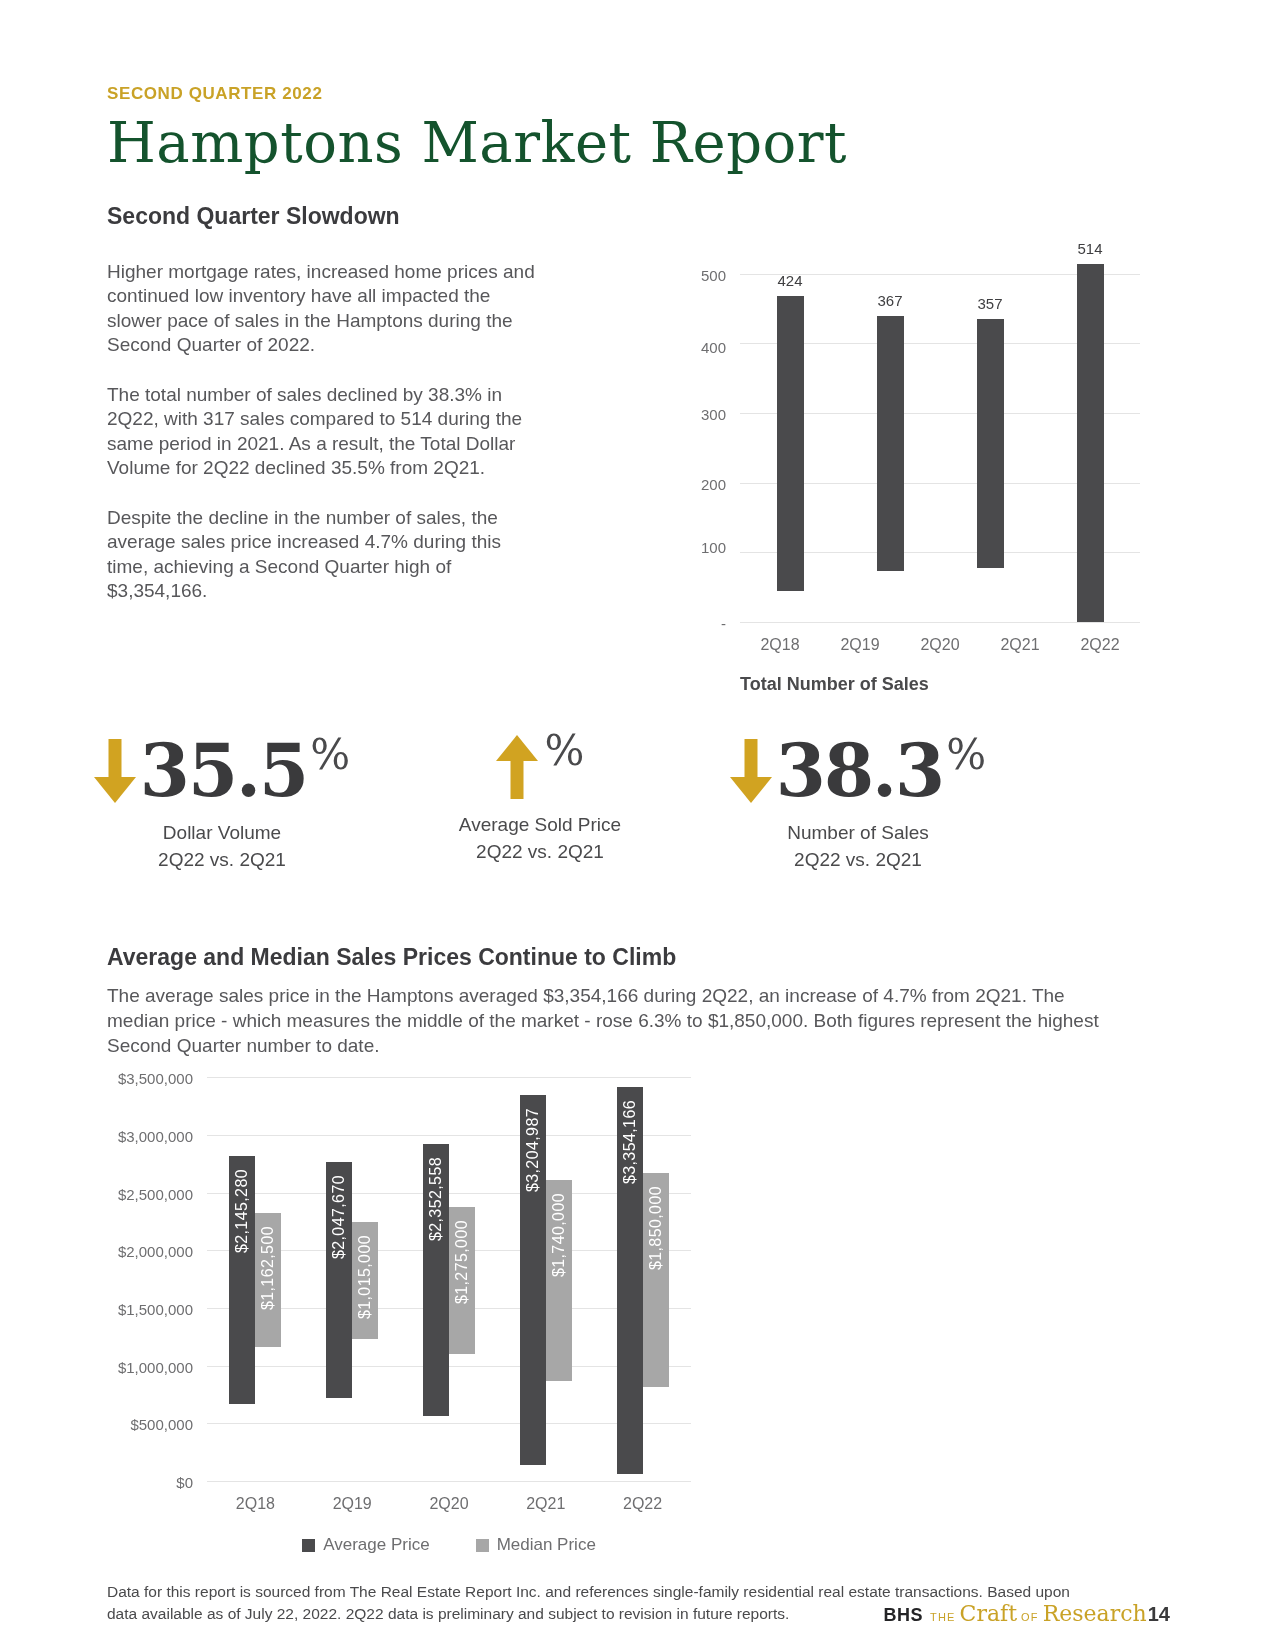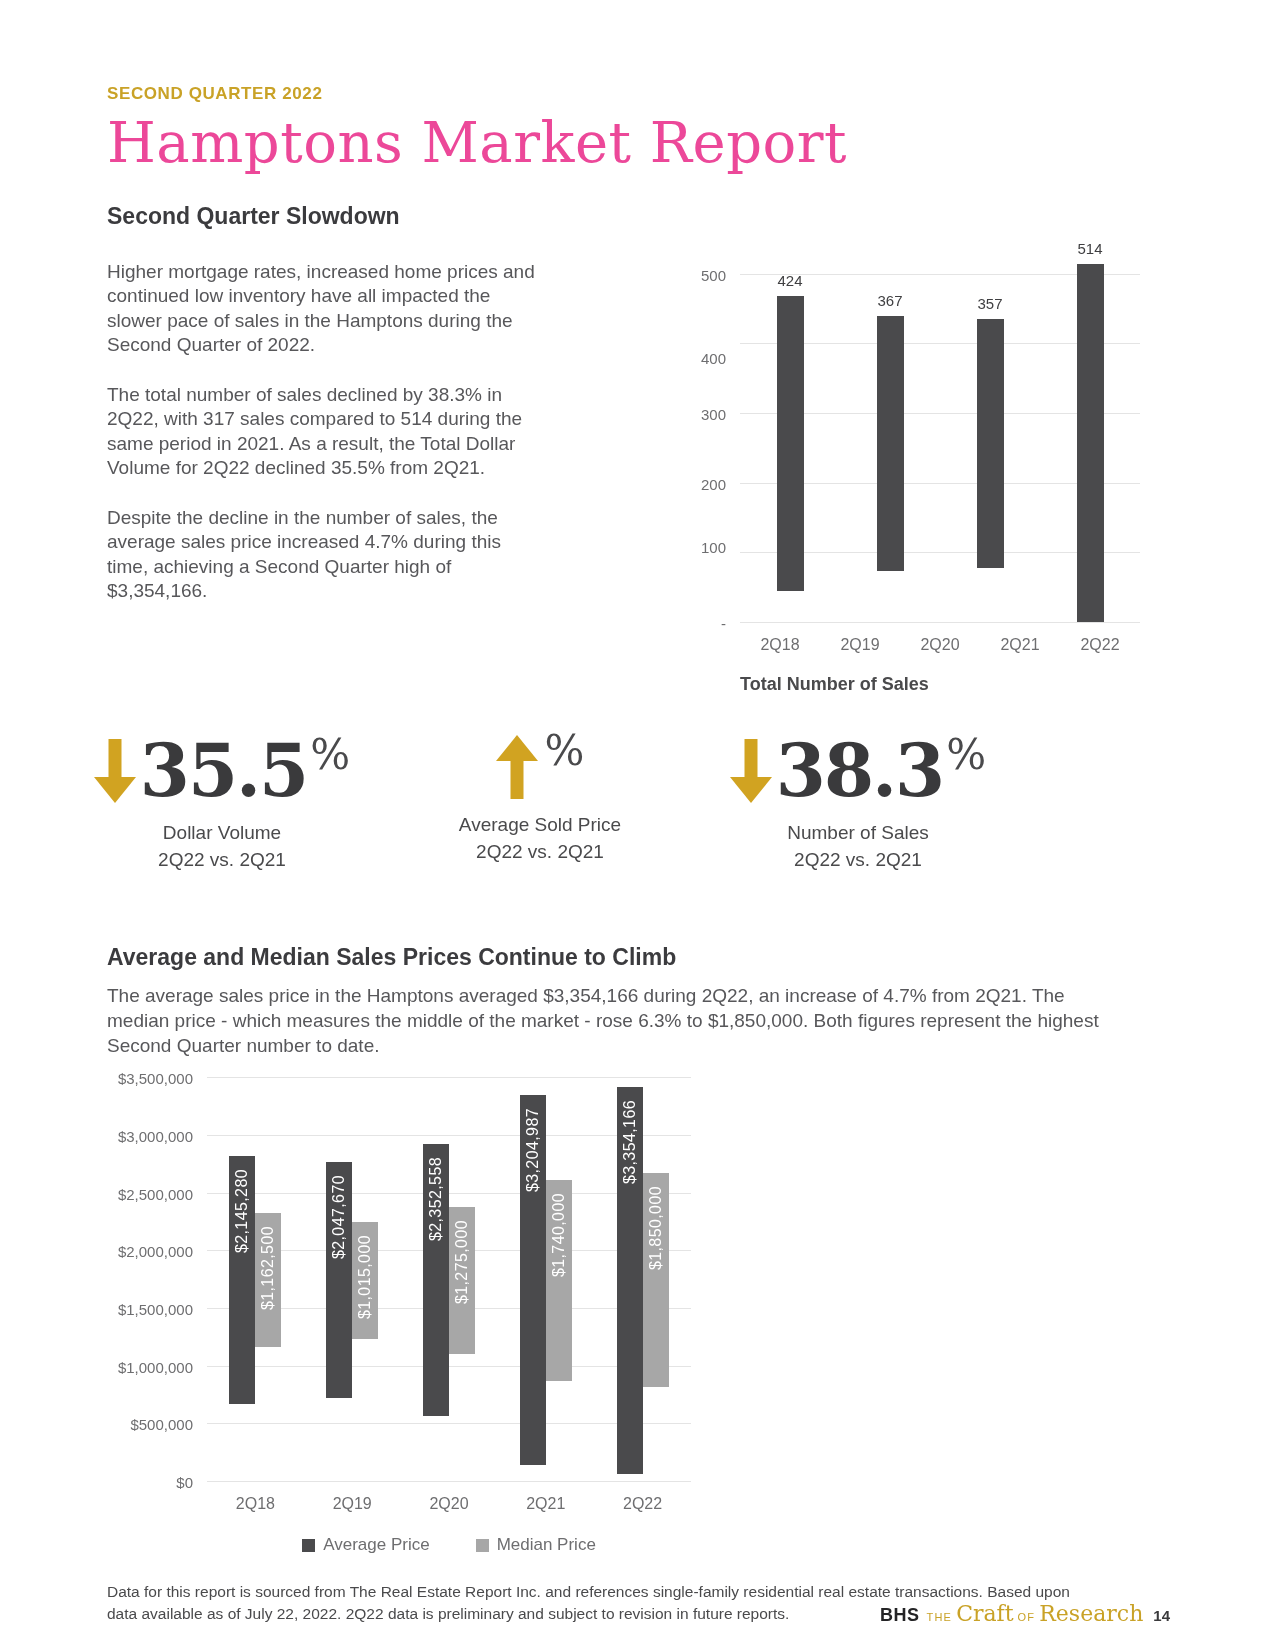--- a/index.html
+++ b/index.html
@@ -5,21 +5,21 @@
   html,body{margin:0;padding:0;background:#ffffff;}
   .page{
     position:relative; width:1275px; height:1650px; margin:0 auto; background:#fff;
     box-sizing:border-box; padding:84px 105px 0 107px; overflow:hidden;
     font-family:"Liberation Sans", sans-serif; color:#57575a;
   }
   
   .eyebrow{font-size:17px; font-weight:700; letter-spacing:.6px; color:var(--gold,#C9A227);}
   .report-title{
     font-family:"DejaVu Serif", serif; font-weight:400; font-size:56px; line-height:1.05;
-    color:#ec4899; margin:10px 0 0; letter-spacing:.5px;
+    color:#14532d; margin:10px 0 0; letter-spacing:.5px;
   }
   .section-heading{font-size:23px; font-weight:700; color:#3b3b3e; margin:0;}
   #intro-heading{margin-top:30px;}
   
   .two-col{display:flex; margin-top:22px;}
   .intro-text{width:438px; flex:0 0 auto;}
   .intro-text p{font-size:19px; line-height:1.29; margin:8px 0 25px;}
   
   .chart{position:relative;}
   .plot{position:relative;}
@@ -70,21 +70,21 @@
   
   .footnote{font-size:15.5px; line-height:1.4; width:995px; color:#4a4a4c; margin-top:26px;}
   .page-footer{
     position:absolute; right:105px; bottom:24px;
     display:flex; align-items:baseline; white-space:nowrap;
   }
   .brand{font-weight:800; font-size:18px; color:#242426; letter-spacing:.5px;}
   .tag-small{font-size:11px; letter-spacing:1.2px; color:var(--gold,#C9A227); margin-left:7px; margin-right:4px;}
   .tag-serif{font-family:"DejaVu Serif", serif; font-size:22px; color:var(--gold,#C9A227);}
   .tag-small2{font-size:11px; letter-spacing:1.2px; color:var(--gold,#C9A227); margin:0 4px;}
-  .page-number{font-size:15px; font-weight:700; color:#3a3a3c; margin-left:10px;}
+  .page-number{font-size:20px; font-weight:700; color:#3a3a3c; margin-left:1px;}
 </style>
 </head>
 <body>
 
 <div class="page">
 
   <div class="eyebrow">SECOND QUARTER 2022</div>
   <h1 class="report-title">Hamptons Market Report</h1>
 
   <h2 class="section-heading" id="intro-heading">Second Quarter Slowdown</h2>
@@ -94,21 +94,21 @@
       <p>Higher mortgage rates, increased home prices and continued low inventory have all impacted the slower pace of sales in the Hamptons during the Second Quarter of 2022.</p>
       <p>The total number of sales declined by 38.3% in 2Q22, with 317 sales compared to 514 during the same period in 2021. As a result, the Total Dollar Volume for 2Q22 declined 35.5% from 2Q21.</p>
       <p>Despite the decline in the number of sales, the average sales price increased 4.7% during this time, achieving a Second Quarter high of $3,354,166.</p>
     </div>
 
     <div class="chart chart1-wrap">
       <div class="plot" style="height: 383px; width: 400px; margin-left: 60px;">
           <div class="gridline" style="bottom: 348.182px;"></div>
           <div class="ytick" style="bottom: 348.182px;">500</div>
           <div class="gridline" style="bottom: 278.545px;"></div>
-          <div class="ytick" style="bottom: 265px;">400</div>
+          <div class="ytick" style="bottom: 276px;">400</div>
           <div class="gridline" style="bottom: 208.909px;"></div>
           <div class="ytick" style="bottom: 208.909px;">300</div>
           <div class="gridline" style="bottom: 139.273px;"></div>
           <div class="ytick" style="bottom: 139.273px;">200</div>
           <div class="gridline" style="bottom: 69.6364px;"></div>
           <div class="ytick" style="bottom: 76px;">100</div>
           <div class="gridline" style="bottom: 0px;"></div>
           <div class="ytick" style="bottom: 0px;">-</div>
           <div class="bars">
             <div class="slot">

